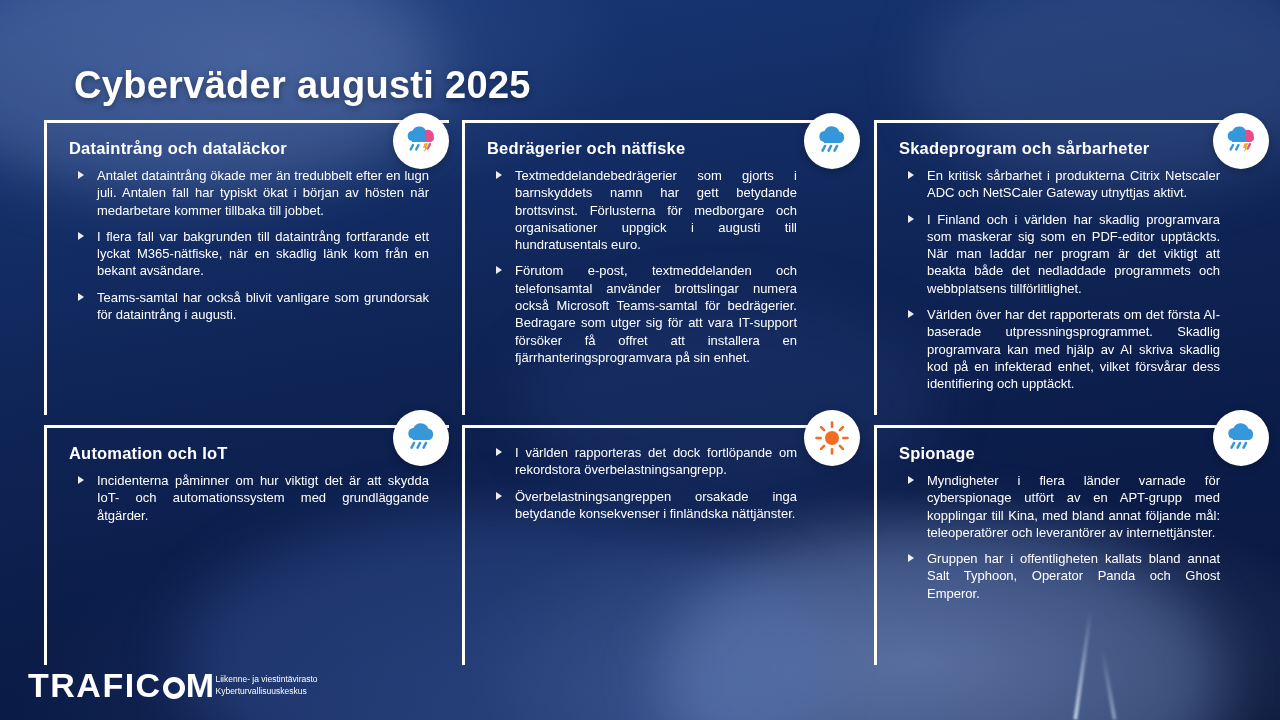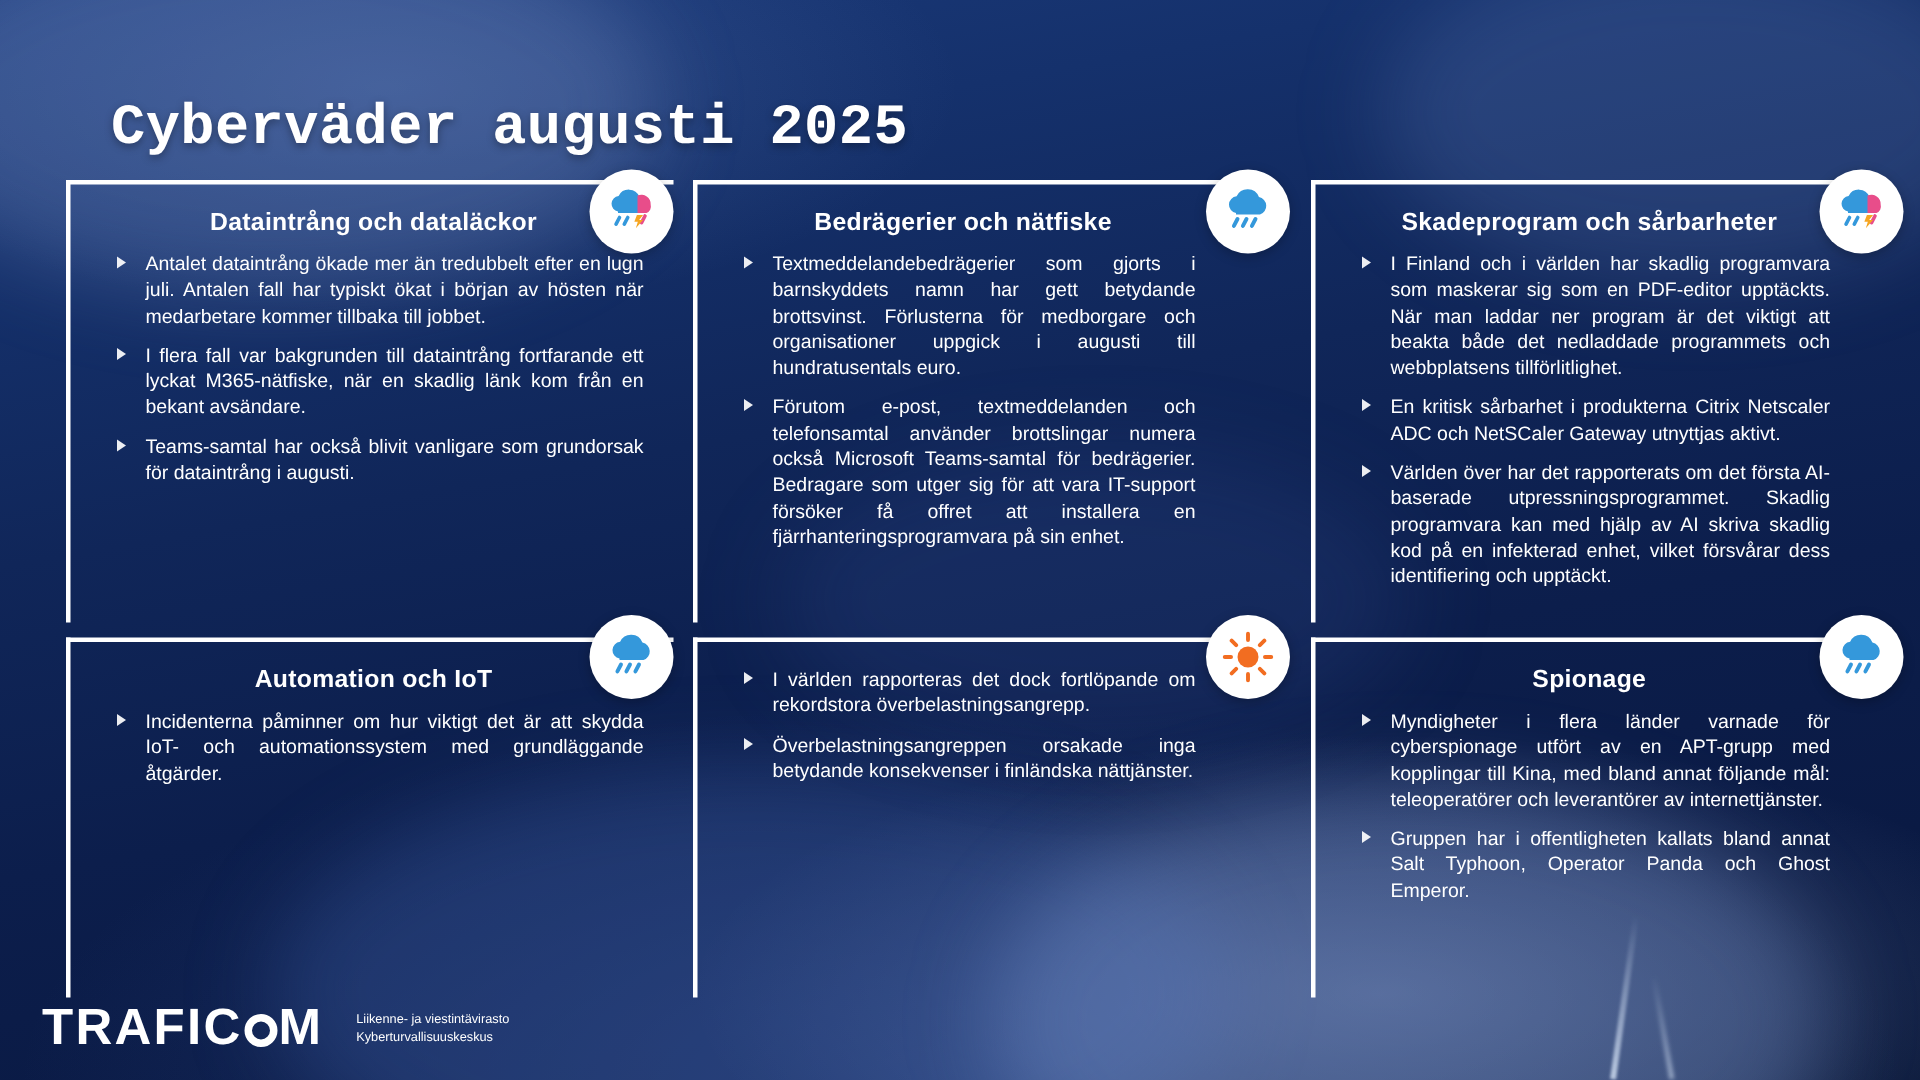--- a/index.html
+++ b/index.html
@@ -48,21 +48,20 @@
   }
 
   h1.title {
     position: absolute;
     left: 74px; top: 64px;
     font-size: 38px;
     font-weight: bold;
     color: #ffffff;
     letter-spacing: 0.3px;
     text-shadow: 0 2px 6px rgba(0,0,0,0.35);
-    font-family: Liberation Mono, monospace;
   }
 
   .grid {
     position: absolute;
     left: 44px; top: 120px;
     width: 1196px; height: 545px;
   }
 
   .card {
     position: absolute;
@@ -70,21 +69,20 @@
     border-top: 3px solid #ffffff;
     padding: 16px 20px 8px 22px;
   }
   .card-title {
     color: #ffffff;
     font-size: 16.5px;
     font-weight: bold;
     margin-bottom: 9px;
     letter-spacing: 0.2px;
     white-space: nowrap;
-    text-align: center;
   }
   ul.bullets { list-style: none; }
   ul.bullets li {
     position: relative;
     color: #ffffff;
     font-size: 13px;
     line-height: 1.33;
     margin-bottom: 9px;
     padding-left: 28px;
     text-align: justify;
@@ -117,21 +115,21 @@
     justify-content: center;
     box-shadow: 0 2px 8px rgba(0,0,0,0.25);
   }
   .badge svg { display: block; }
 
   .logo {
     position: absolute;
     left: 28px; bottom: 18px;
     display: flex;
     align-items: flex-end;
-    gap: 22px;
+    gap: 0;
   }
   .logo-word {
     color: #ffffff;
     font-size: 34px;
     font-weight: bold;
     letter-spacing: 1.5px;
     line-height: 1;
   }
   .logo-word .o-dot {
     display: inline-block;
@@ -179,22 +177,22 @@
       <div class="card-title">Bedrägerier och nätfiske</div>
       <ul class="bullets">
         <li>Textmeddelandebedrägerier som gjorts i barnskyddets namn har gett betydande brottsvinst. Förlusterna för medborgare och organisationer uppgick i augusti till hundratusentals euro.</li>
         <li>Förutom e-post, textmeddelanden och telefonsamtal använder brottslingar numera också Microsoft Teams-samtal för bedrägerier. Bedragare som utger sig för att vara IT-support försöker få offret att installera en fjärrhanteringsprogramvara på sin enhet.</li>
       </ul>
     </div>
 
     <div class="card col3 row1" style="height:295px;">
       <div class="card-title">Skadeprogram och sårbarheter</div>
       <ul class="bullets">
+        <li>En kritisk sårbarhet i produkterna Citrix Netscaler ADC och NetSCaler Gateway utnyttjas aktivt.</li>
         <li>I Finland och i världen har skadlig programvara som maskerar sig som en PDF-editor upptäckts. När man laddar ner program är det viktigt att beakta både det nedladdade programmets och webbplatsens tillförlitlighet.</li>
-        <li>En kritisk sårbarhet i produkterna Citrix Netscaler ADC och NetSCaler Gateway utnyttjas aktivt.</li>
         <li>Världen över har det rapporterats om det första AI-baserade utpressningsprogrammet. Skadlig programvara kan med hjälp av AI skriva skadlig kod på en infekterad enhet, vilket försvårar dess identifiering och upptäckt.</li>
       </ul>
     </div>
 
     <div class="card col1 row2" style="height:240px;">
       <div class="card-title">Automation och IoT</div>
       <ul class="bullets">
         <li>Incidenterna påminner om hur viktigt det är att skydda IoT- och automationssystem med grundläggande åtgärder.</li>
       </ul>
     </div>

